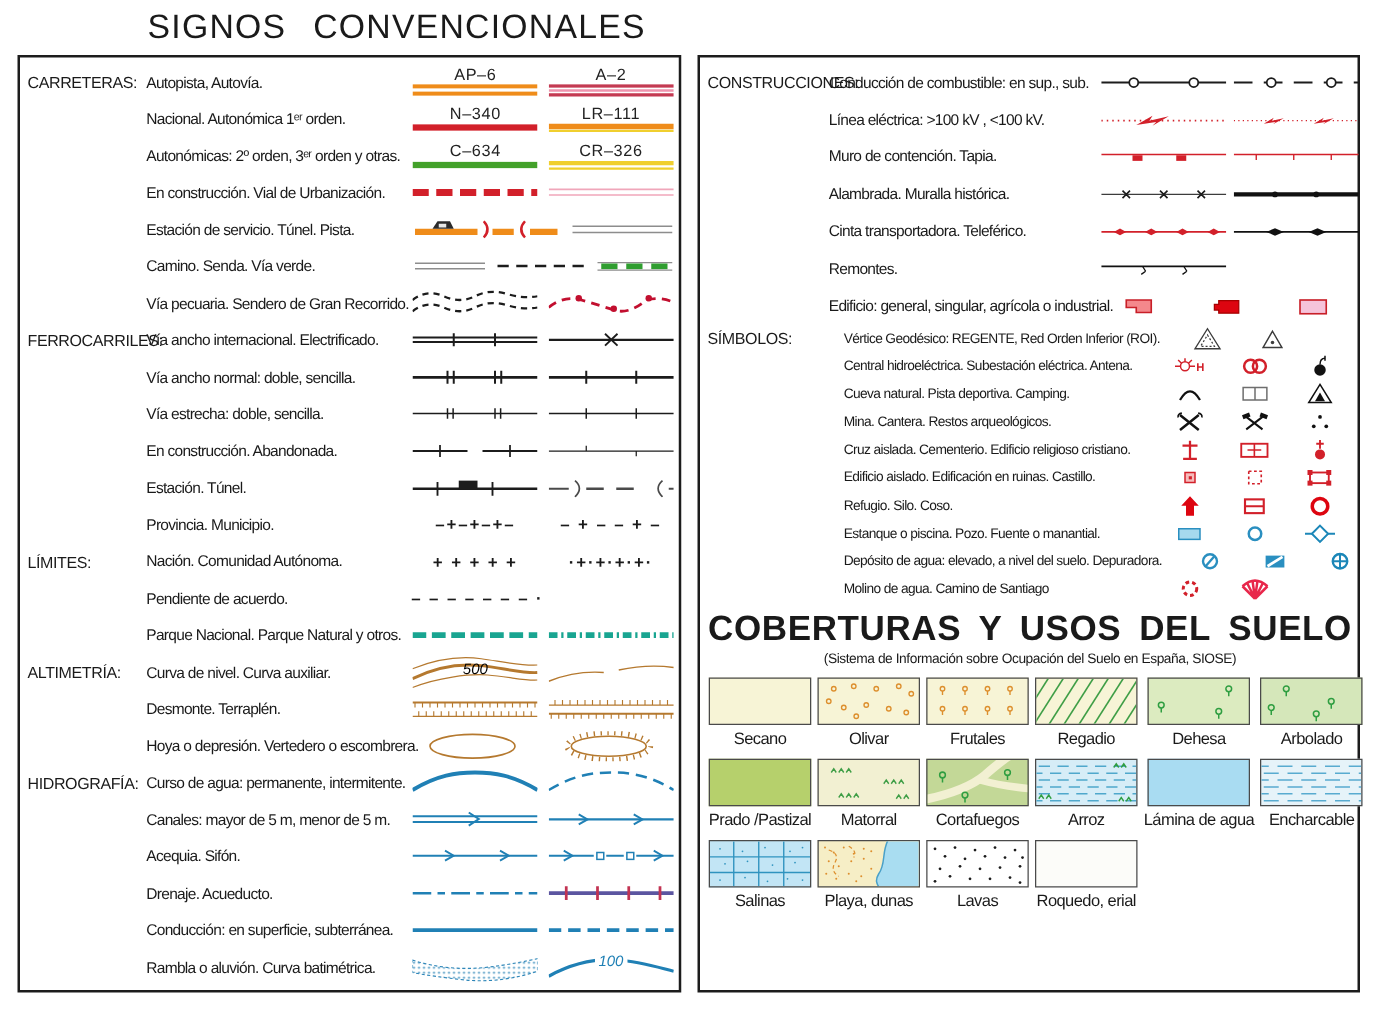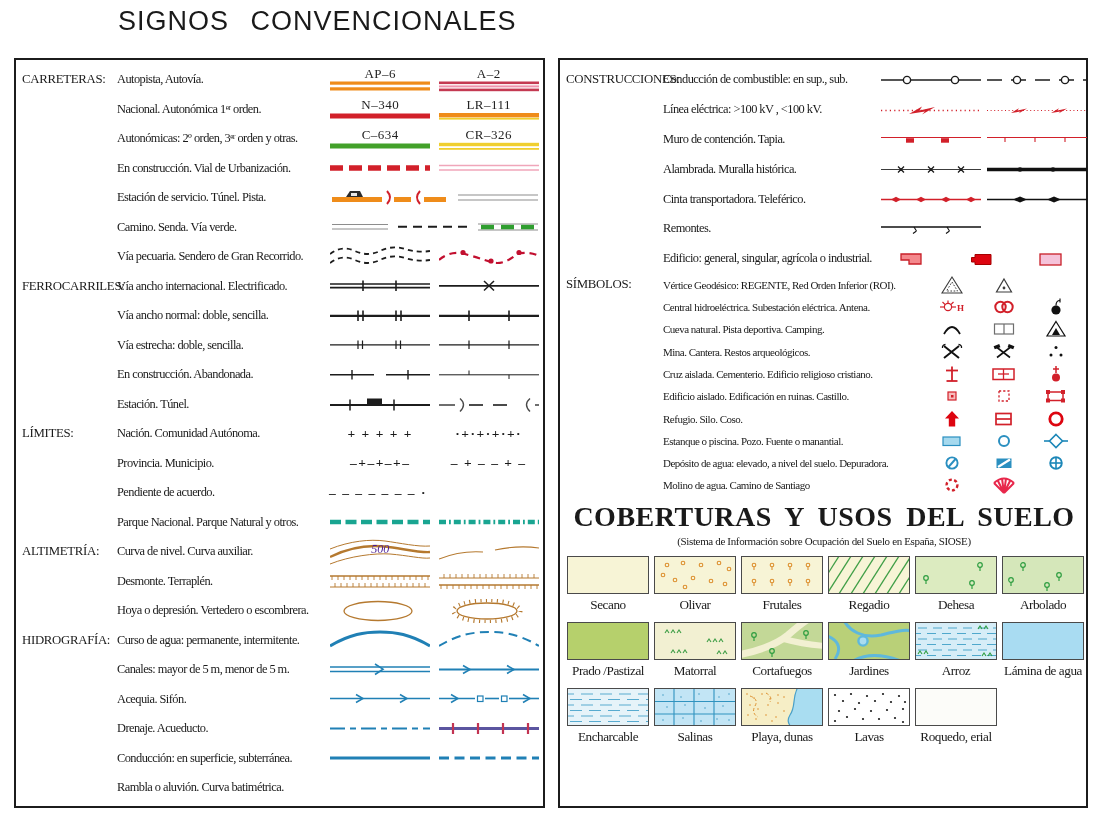--- a/index.html
+++ b/index.html
@@ -1,44 +1,44 @@
 <!DOCTYPE html>
 <html><head>
 <meta charset="utf-8">
 <style>
   html,body{margin:0;padding:0;}
   body{width:1100px;height:821px;position:relative;background:#fff;
        font-family:"Liberation Sans",sans-serif;color:#1a1a1a;overflow:hidden;}
   .title{position:absolute;left:118px;top:6px;font-size:27px;font-weight:400;
          letter-spacing:1px;word-spacing:13px;white-space:nowrap;}
-  .panel{position:absolute;top:58px;border:2px solid #1c1c1c;background:#fff;
-         box-sizing:border-box;font-family:Liberation Serif, serif;}
+  .panel{position:absolute;top:44px;border:2px solid #1c1c1c;background:#fff;
+         box-sizing:border-box;}
   #lp{left:14px;width:531px;height:750px;padding:5px 3px 0 6px;}
   #rp{left:558px;width:530px;height:750px;padding:5px 4px 0 6px;}
   .lrow{display:grid;grid-template-columns:95px 212px 1fr;align-items:center;height:29.5px;}
   .crow{display:grid;grid-template-columns:97px 218px 1fr;align-items:center;height:29.8px;}
-  .srow{display:grid;grid-template-columns:97px 1fr 156px;align-items:center;height:22.3px;}
+  .srow{display:grid;grid-template-columns:97px 1fr 156px;align-items:center;height:22.3px;gap:12px;}
   .sec{font-size:12.8px;letter-spacing:-0.3px;white-space:nowrap;}
   .desc{font-size:12.4px;letter-spacing:-0.55px;white-space:nowrap;}
   .srow .desc{font-size:11px;letter-spacing:-0.5px;}
   .sym{display:flex;justify-content:space-between;gap:6px;min-width:0;}
   .sym .c{flex:1;display:flex;flex-direction:column;align-items:center;justify-content:center;position:relative;}
   .badge{font-size:13px;letter-spacing:0.5px;line-height:1.05;color:#222;}
   .glyph{font-weight:700;font-size:13.5px;letter-spacing:1.5px;white-space:nowrap;}
   .icons{display:flex;}
   .ic{width:52px;height:20px;display:flex;align-items:center;justify-content:center;}
   .cob-title{font-size:28px;font-weight:700;text-align:center;letter-spacing:0.5px;
              word-spacing:6px;margin-top:4px;white-space:nowrap;}
   .cob-sub{font-size:11px;text-align:center;letter-spacing:-0.35px;margin-top:2px;white-space:nowrap;}
   .grid{display:grid;grid-template-columns:repeat(6,1fr);gap:9px 5px;margin-top:9px;padding:0 1px;}
   .cell{display:flex;flex-direction:column;align-items:center;justify-content:flex-end;}
   .sw{width:82px;height:38px;border:1px solid #4a4a4a;box-sizing:border-box;position:relative;overflow:hidden;}
   .sw svg{position:absolute;left:0;top:0;display:block;}
   .swl{font-size:13.2px;letter-spacing:-0.45px;margin-top:3px;white-space:nowrap;}
-  .ctx{position:absolute;font-style:italic;color:#4c1d95;font-size:12px;top:4px;left:50%;transform:translateX(-50%);}
+  .ctx{position:absolute;font-style:italic;color:#000000;font-size:12px;top:4px;left:50%;transform:translateX(-50%);}
   .btx{position:absolute;font-style:italic;color:#2080b5;font-size:12px;background:#fff;
        padding:0 3px;top:1px;left:50%;transform:translateX(-50%);}
   svg{display:block;}
 </style>
 </head>
 <body>
 
 <div class="title">SIGNOS  CONVENCIONALES</div>
 
 <div class="panel" id="lp">
@@ -294,41 +294,41 @@
               <line x1="54" y1="9" x2="68" y2="9" stroke-width="2"></line>
               <path d="M91,2.5 q-7,6 0,13" stroke-width="1.4"></path>
               <line x1="96" y1="9" x2="100" y2="9" stroke-width="1.6"></line>
             </g>
           </svg>
       </div>
     </div>
   </div>
 
   <div class="lrow">
+    <div class="sec"></div>
+    <div class="desc">Provincia. Municipio.</div>
+    <div class="sym">
+      <div class="c">
+          <span class="glyph">–+–+–+–</span>
+        </div>
+      <div class="c">
+          <span class="glyph">– + – – + –</span>
+        </div>
+    </div>
+  </div>
+
+  <div class="lrow">
     <div class="sec">LÍMITES:</div>
     <div class="desc">Nación. Comunidad Autónoma.</div>
     <div class="sym">
       <div class="c">
           <span class="glyph">+ + + + +</span>
         </div>
       <div class="c">
           <span class="glyph">·+·+·+·+·</span>
-        </div>
-    </div>
-  </div>
-
-  <div class="lrow">
-    <div class="sec"></div>
-    <div class="desc">Provincia. Municipio.</div>
-    <div class="sym">
-      <div class="c">
-          <span class="glyph">–+–+–+–</span>
-        </div>
-      <div class="c">
-          <span class="glyph">– + – – + –</span>
         </div>
     </div>
   </div>
 
   <div class="lrow">
     <div class="sec"></div>
     <div class="desc">Pendiente de acuerdo.</div>
     <div class="sym">
       <div class="c" style="align-items:flex-start;">
           <span class="glyph">– – – – – – – ·</span>
@@ -510,20 +510,38 @@
         <svg width="100" height="10">
             <line x1="0" y1="5" x2="100" y2="5" stroke="#2080b5" stroke-width="3" stroke-dasharray="10 5.5"></line>
           </svg>
       </div>
     </div>
   </div>
 
   <div class="lrow">
     <div class="sec"></div>
     <div class="desc">Rambla o aluvión. Curva batimétrica.</div>
+    <div class="sym">
+      <div class="c">
+        <svg width="100" height="26">
+          <defs>
+              <pattern id="stp" width="4" height="4" patternUnits="userSpaceOnUse">
+                <circle cx="1.2" cy="1.2" r="0.8" fill="#2e86b8"></circle>
+              </pattern>
+            </defs>
+          <path d="M0,7 C18,13 38,15 58,13 C76,11 90,8 100,6 L100,16 C82,22 62,25 42,23 C24,21 10,19 0,17 Z" fill="url(#stp)" stroke="#2e86b8" stroke-width="0.9" stroke-dasharray="2.5 2"></path>
+        </svg>
+      </div>
+      <div class="c">
+        <svg width="100" height="26">
+            <path d="M0,20 C20,9 40,6 55,7 C72,8 88,13 100,16" fill="none" stroke="#2080b5" stroke-width="2.6"></path>
+          </svg>
+        <span class="btx">100</span>
+      </div>
+    </div>
   </div>
 </div>
 
 <div class="panel" id="rp">
 
   <div class="crow">
     <div class="sec">CONSTRUCCIONES:</div>
     <div class="desc">Conducción de combustible: en sup., sub.</div>
     <div class="sym">
       <div class="c">
@@ -1052,33 +1070,20 @@
             <circle cx="64" cy="10" r="2.3"></circle>
               <line x1="64" y1="12.3" x2="64" y2="16"></line>
             <circle cx="30" cy="28" r="2.3"></circle>
               <line x1="30" y1="30.3" x2="30" y2="34"></line>
           </g>
         </svg>
       </div>
       <div class="swl">Cortafuegos</div>
     </div>
 
-    <div class="cell">
-      <div class="sw" style="background:#b9d078;">
-        <svg width="80" height="36">
-          <g fill="none" stroke="#5fb8dc" stroke-width="3">
-            <path d="M-4,12 C8,16 14,24 6,36"></path>
-            <path d="M14,-4 C20,8 34,16 52,12 C64,9 74,6 84,8"></path>
-            <path d="M24,38 C38,30 56,32 72,38"></path>
-          </g>
-          <circle cx="34" cy="18" r="4.6" fill="#aadcf0" stroke="#5fb8dc" stroke-width="2.4"></circle>
-        </svg>
-      </div>
-      <div class="swl">Jardines</div>
-    </div>
 
     <div class="cell">
       <div class="sw" style="background:#d6edf7;">
         <svg width="80" height="36">
           <g stroke="#4fa8cc" stroke-width="1.2" stroke-dasharray="9 6">
             <line x1="2" y1="5" x2="84" y2="5"></line>
               <line x1="-4" y1="10.5" x2="84" y2="10.5"></line>
               <line x1="2" y1="16" x2="84" y2="16"></line>
             <line x1="-4" y1="21.5" x2="84" y2="21.5"></line>
               <line x1="2" y1="27" x2="84" y2="27"></line>

